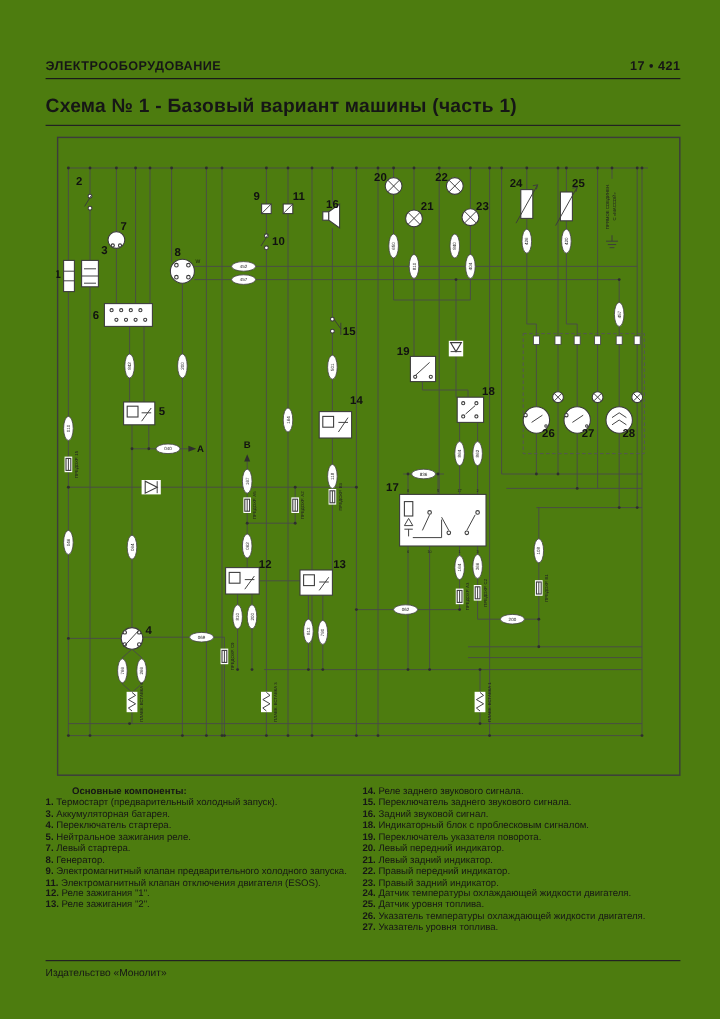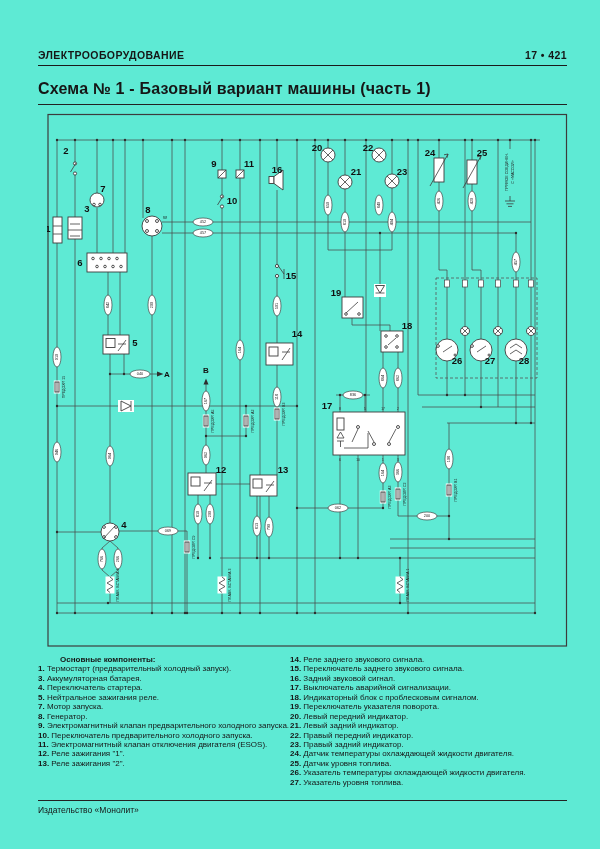--- a/index.html
+++ b/index.html
@@ -1,30 +1,30 @@
 <!DOCTYPE html>
 <html><head>
 <meta charset="utf-8">
 <style>
   html,body{margin:0;padding:0;background:#e8e8e8;}
-  .page{position:relative;width:600px;height:849px;background:#5eead4;
+  .page{position:relative;width:600px;height:849px;background:#4d7c0f;
         font-family:"Liberation Sans",sans-serif;color:#161616;overflow:hidden;}
   
   .hdr{position:absolute;left:38px;right:33px;top:49px;display:flex;
        justify-content:space-between;align-items:flex-end;
        font-weight:bold;font-size:10.5px;letter-spacing:.4px;
        border-bottom:1.6px solid #1a1a1a;padding-bottom:4px;}
   
   .ttl{position:absolute;left:38px;right:33px;top:80px;font-weight:bold;
        font-size:16px;letter-spacing:.2px;border-bottom:1.1px solid #222;
        padding-bottom:6px;}
   
   .dia{position:absolute;left:47px;top:113px;width:521px;height:534px;}
   
-  .legend{position:absolute;left:38px;right:28px;top:655px;display:flex;
+  .legend{position:absolute;left:38px;right:28px;top:655px;display:flex;gap:12px;
           font-size:8px;line-height:1.18;}
   .lcol{width:252px;}
   .rcol{width:266px;}
   .legend-heading{font-weight:bold;margin:0 0 0 22px;}
   .legend-item b{font-weight:bold;}
   
   .ftr{position:absolute;left:38px;right:33px;top:800px;border-top:1.1px solid #222;
        padding:4px 22px 0 0;font-size:8.5px;}
   
   .w{stroke:#4a4a4a;stroke-width:.75;fill:none;}
@@ -641,35 +641,33 @@
   </div>
 
   <div class="legend">
     <div class="lcol">
       <p class="legend-heading">Основные компоненты:</p>
       <div id="legend-left">
           <div class="legend-item"><b>1.</b><span> Термостарт (предварительный холодный запуск).</span></div>
           <div class="legend-item"><b>3.</b><span> Аккумуляторная батарея.</span></div>
           <div class="legend-item"><b>4.</b><span> Переключатель стартера.</span></div>
           <div class="legend-item"><b>5.</b><span> Нейтральное зажигания реле.</span></div>
-          <div class="legend-item"><b>7.</b><span> Мотор запуска.</span></div>
+          <div class="legend-item"><b>7.</b><span> Левый стартера.</span></div>
           <div class="legend-item"><b>8.</b><span> Генератор.</span></div>
           <div class="legend-item"><b>9.</b><span> Электромагнитный клапан предварительного холодного запуска.</span></div>
-          <div class="legend-item"><b>10.</b><span> Переключатель предварительного холодного запуска.</span></div>
           <div class="legend-item"><b>11.</b><span> Электромагнитный клапан отключения двигателя (ESOS).</span></div>
           <div class="legend-item"><b>12.</b><span> Реле зажигания "1".</span></div>
           <div class="legend-item"><b>13.</b><span> Реле зажигания "2".</span></div>
         </div>
     </div>
     <div class="rcol">
       <div id="legend-right">
           <div class="legend-item"><b>14.</b><span> Реле заднего звукового сигнала.</span></div>
           <div class="legend-item"><b>15.</b><span> Переключатель заднего звукового сигнала.</span></div>
           <div class="legend-item"><b>16.</b><span> Задний звуковой сигнал.</span></div>
-          <div class="legend-item"><b>17.</b><span> Выключатель аварийной сигнализации.</span></div>
           <div class="legend-item"><b>18.</b><span> Индикаторный блок с проблесковым сигналом.</span></div>
           <div class="legend-item"><b>19.</b><span> Переключатель указателя поворота.</span></div>
           <div class="legend-item"><b>20.</b><span> Левый передний индикатор.</span></div>
           <div class="legend-item"><b>21.</b><span> Левый задний индикатор.</span></div>
           <div class="legend-item"><b>22.</b><span> Правый передний индикатор.</span></div>
           <div class="legend-item"><b>23.</b><span> Правый задний индикатор.</span></div>
           <div class="legend-item"><b>24.</b><span> Датчик температуры охлаждающей жидкости двигателя.</span></div>
           <div class="legend-item"><b>25.</b><span> Датчик уровня топлива.</span></div>
           <div class="legend-item"><b>26.</b><span> Указатель температуры охлаждающей жидкости двигателя.</span></div>
           <div class="legend-item"><b>27.</b><span> Указатель уровня топлива.</span></div>

